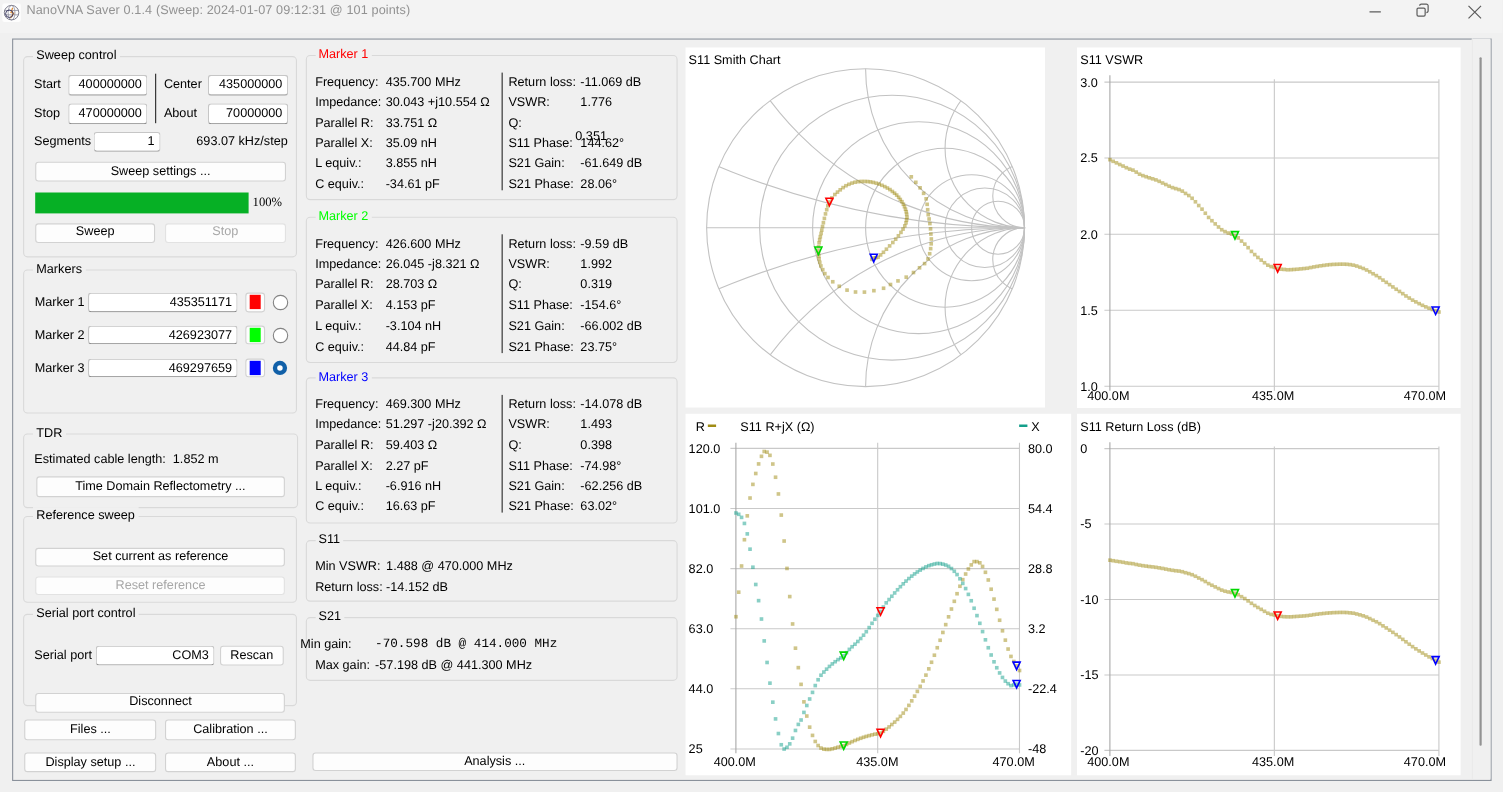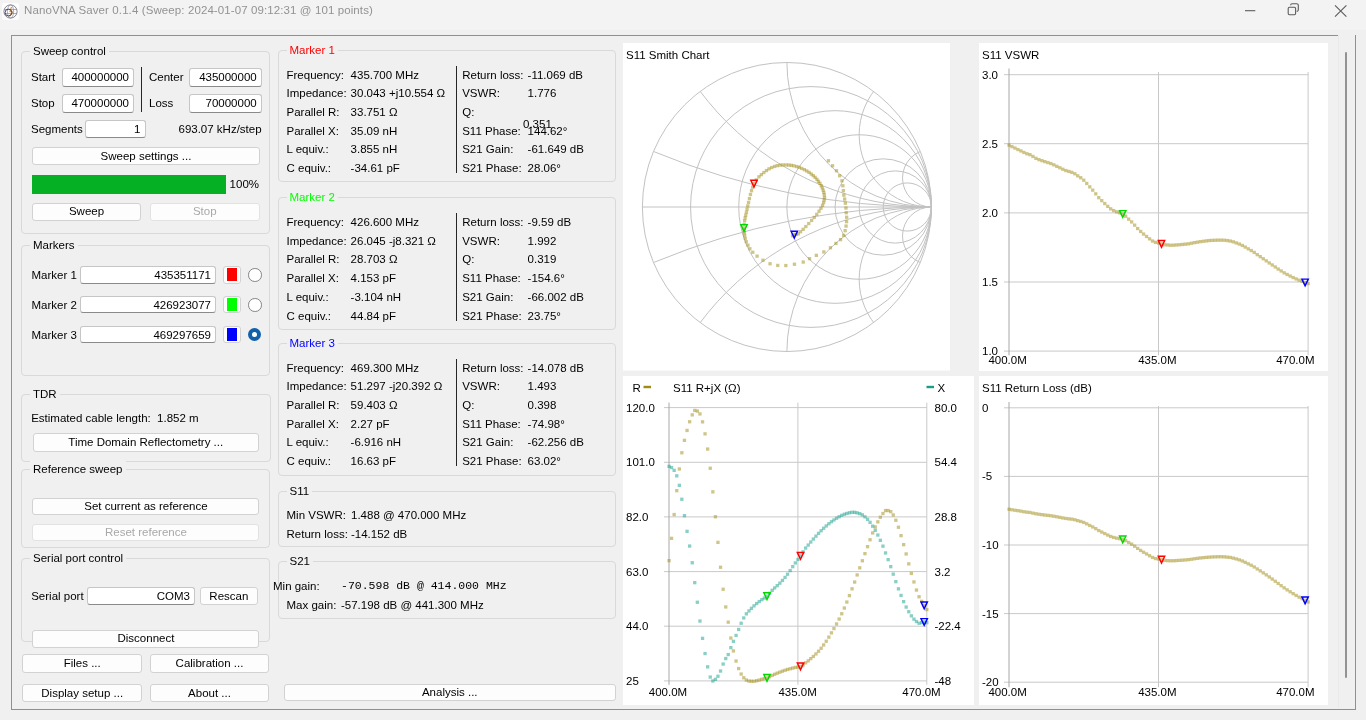--- a/index.html
+++ b/index.html
@@ -36,31 +36,31 @@
 <path d="M54.6 5.3 a1.6 1.6 0 0 1 1.6-1.6 h4.5 a1.6 1.6 0 0 1 1.6 1.6 v4.5 a1.6 1.6 0 0 1-1.6 1.6" fill="none" stroke="#5c5c5c" stroke-width="1.1"></path>
 <path d="M99 5.3 L110.4 16.7 M110.4 5.3 L99 16.7" stroke="#5c5c5c" stroke-width="1.1" fill="none"></path>
 </svg>
 <div id="main"></div>
 <div class="gb" style="left:21px;top:50.5px;width:247.39999999999998px;height:181.0px"></div>
     <div class="gt" style="left:30px;top:42.5px;color:#000">Sweep control</div>
     <div class="t" style="left:31px;top:69.3px;">Start</div>
     <div class="t" style="left:31px;top:95.3px;">Stop</div>
     <div class="t" style="left:31px;top:121.30000000000001px;">Segments</div>
     <div class="t" style="left:149px;top:69.3px;">Center</div>
-    <div class="t" style="left:149px;top:95.3px;">Loss</div>
+    <div class="t" style="left:149px;top:95.3px;">About</div>
     <div class="inp" style="left:61.7px;top:68.2px;width:63.3px;height:15.399999999999999px;line-height:15.399999999999999px">400000000</div>
     <div class="inp" style="left:61.7px;top:94.3px;width:63.3px;height:15.399999999999999px;line-height:15.399999999999999px">470000000</div>
     <div class="inp" style="left:189.3px;top:68.2px;width:63.400000000000006px;height:15.399999999999999px;line-height:15.399999999999999px">435000000</div>
     <div class="inp" style="left:189.3px;top:94.3px;width:63.400000000000006px;height:15.399999999999999px;line-height:15.399999999999999px">70000000</div>
     <div class="inp" style="left:84.5px;top:120.2px;width:52px;height:15.3px;line-height:15.3px">1</div>
     <div class="t r" style="left:141.60000000000002px;top:121.30000000000001px;width:120px;">693.07 kHz/step</div>
     <div style="position:absolute;left:140.7px;top:66.7px;width:1px;height:45.7px;background:#262626"></div>
     <div class="btn" style="left:32.3px;top:147px;width:225.4px;height:16.1px;line-height:16.1px">Sweep settings ...</div>
     <div style="position:absolute;left:31.5px;top:174.8px;width:194.4px;height:19.4px;background:#06b025"></div>
-    <div class="t" style="left:229.6px;top:176.4px;">100%</div>
+    <div class="t" style="left:229.6px;top:176.4px;font-family:Liberation Serif, serif;">100%</div>
     <div class="btn" style="left:32.3px;top:203.1px;width:106.5px;height:15.8px;line-height:15.8px">Sweep</div>
     <div class="btn d" style="left:149.9px;top:203.1px;width:107.8px;height:15.8px;line-height:15.8px">Stop</div>
     <div class="gb" style="left:21px;top:245px;width:247.39999999999998px;height:129.39999999999998px"></div>
     <div class="gt" style="left:30px;top:237px;color:#000">Markers</div>
     <div class="t" style="left:31.5px;top:266.7px;">Marker 1</div>
     <div class="inp" style="left:79.7px;top:266px;width:127.30000000000001px;height:14.5px;line-height:14.5px">435351171</div>
     <div class="sw" style="left:223px;top:266px">
       <div style="background:#ff0000"></div>
     </div>
     <div style="position:absolute;left:248.3px;top:268.2px;width:11.6px;height:11.6px;border-radius:50%;background:#fff;border:0.7px solid #838383"></div>

